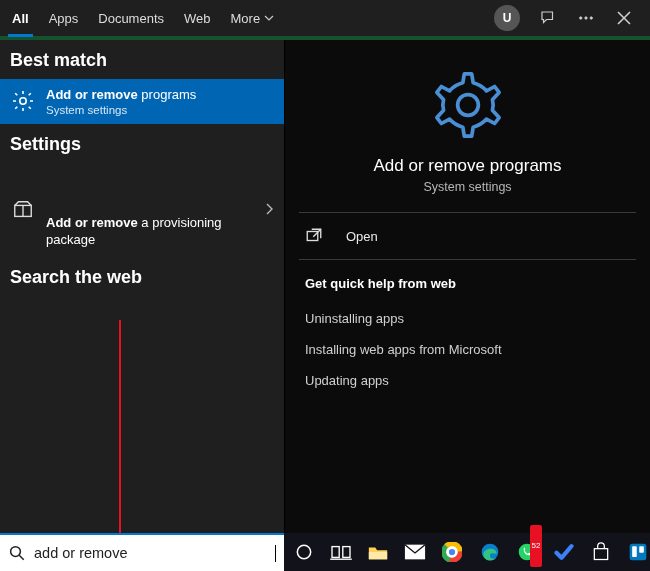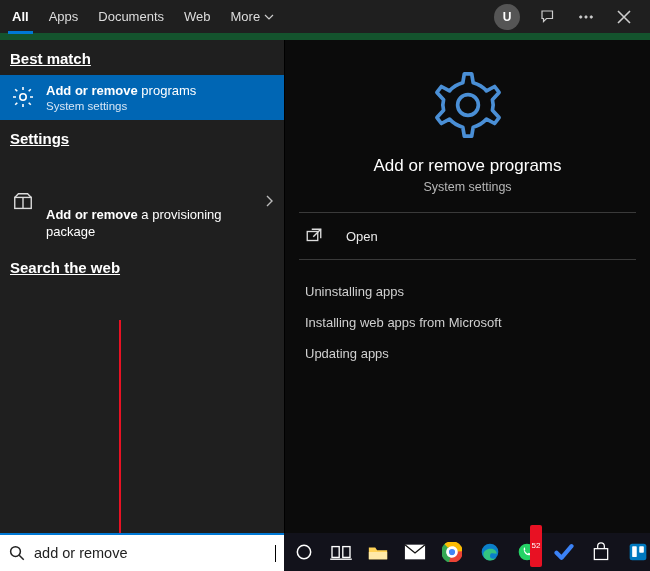--- a/index.html
+++ b/index.html
@@ -1,35 +1,35 @@
 <!DOCTYPE html>
 <html><head>
 <meta charset="utf-8">
 <style>
   * { box-sizing: border-box; margin: 0; padding: 0; }
   html, body { width: 650px; height: 571px; font-family: "Segoe UI", Arial, sans-serif; overflow: hidden; background: #000; }
   .window { width: 650px; height: 571px; display: flex; flex-direction: column; background: #1f1f1f; }
   
-  .tabs-bar { height: 40px; background: #1f1f1f; display: flex; align-items: stretch; padding-left: 2px; border-bottom: 7px solid #14532d; }
+  .tabs-bar { height: 40px; background: #1f1f1f; display: flex; align-items: stretch; padding-left: 2px; border-bottom: 4px solid #14532d; }
   .tab { color: #ddd; font-size: 13px; padding: 0 10px; display: flex; align-items: center; cursor: pointer; }
   .tab.selected { font-weight: 600; color: #fff; }
   .tab.selected::after { content:""; position: relative; }
   .tab-wrap { position: relative; display: flex; align-items: center; }
   .tab-underline { position: absolute; bottom: -1px; left: 6px; right: 6px; height: 3px; background: #0078d4; }
   .tabs-right { margin-left: auto; display: flex; align-items: center; gap: 18px; padding-right: 16px; }
   .avatar { width: 26px; height: 26px; border-radius: 50%; background: #555; color: #fff; display:flex; align-items:center; justify-content:center; font-size:12px; font-weight:600; }
   .header-icon { color: #ccc; display:flex; align-items:center; justify-content:center; width:20px; height:20px; }
   .header-icon svg { stroke: #ccc; fill: #ccc; }
   .chev { margin-left:4px; }
   
   .body { flex: 1; display: flex; min-height: 0; position: relative; }
   .left { width: 284px; background: #1f1f1f; display:flex; flex-direction:column; position:relative; }
   .right { flex:1; background: #0b0b0b; display:flex; flex-direction:column; border-left:1px solid #000; }
   
-  .section-header { color: #fff; font-size: 15px; font-weight:600; padding: 10px 10px 8px 10px; text-decoration: underline; }
+  .section-header { color: #fff; font-size: 18px; font-weight:600; padding: 10px 10px 8px 10px; }
   .result { display:flex; align-items:center; padding: 8px 10px; gap:10px; position:relative; cursor:pointer; }
   .result.selected { background: #0066b4; }
   .result .icon-box { width:26px; height:26px; display:flex; align-items:center; justify-content:center; color:#fff; }
   .result .text { flex:1; min-width:0; }
   .result .title { color:#fff; font-size:13px; line-height:1.3; }
   .result .title .bold { font-weight:700; }
   .result .subtitle { color:#d7e6f5; font-size:11.5px; }
   .result.selected .subtitle { color:#d7e6f5; }
   .result:not(.selected) .subtitle, .result:not(.selected) .hint { color:#9a9a9a; }
   .chevron { position:absolute; right:10px; color:#bbb; }
@@ -160,20 +160,21 @@
           <svg width="18" height="18" viewBox="0 0 24 24" fill="none" stroke="#ddd" stroke-width="1.8">
             <rect x="3" y="6" width="14" height="12"></rect>
               <path d="M9 3h12v12"></path>
               <path d="M21 3L11 13"></path>
           </svg>
         </div>
         <div class="action-label">Open</div>
       </div>
       <div class="hr"></div>
       <div class="help-block">
+        <div class="help-heading">Get quick help from web</div>
         <div class="help-link">Uninstalling apps</div>
         <div class="help-link">Installing web apps from Microsoft</div>
         <div class="help-link">Updating apps</div>
       </div>
     </div>
   </div>
 
   <div class="bottom-row">
     <div class="search-bar">
       <svg class="sicon" width="18" height="18" viewBox="0 0 24 24" fill="none" stroke="#222" stroke-width="2">

